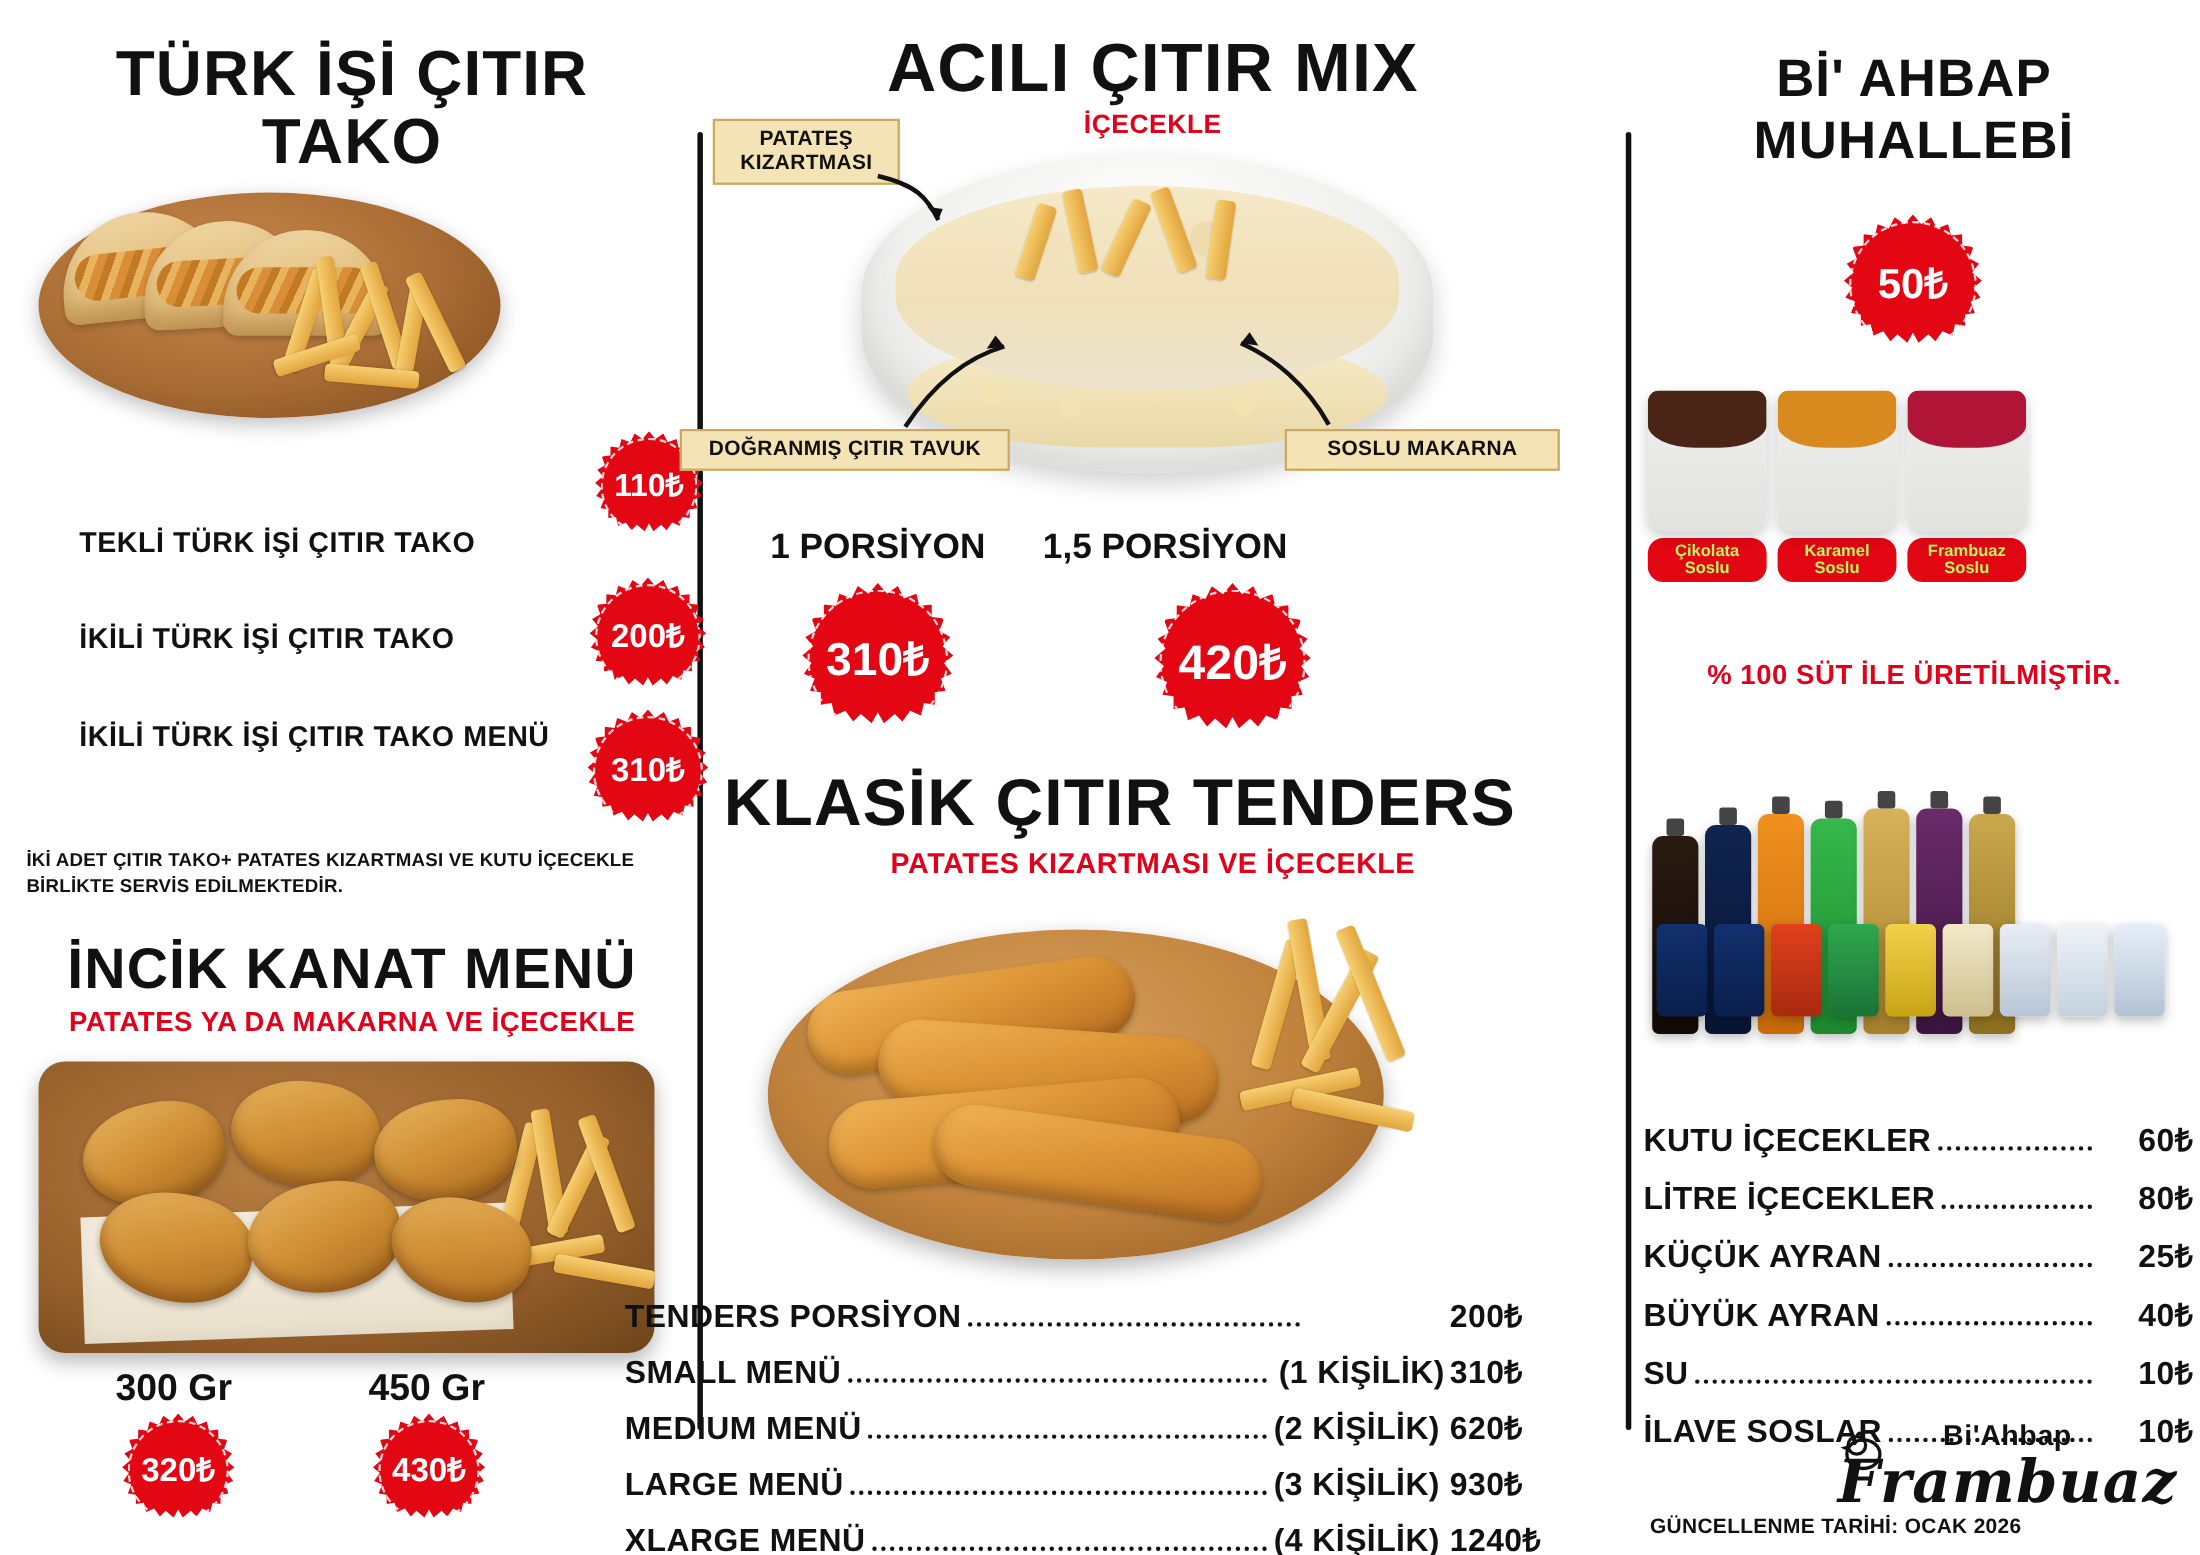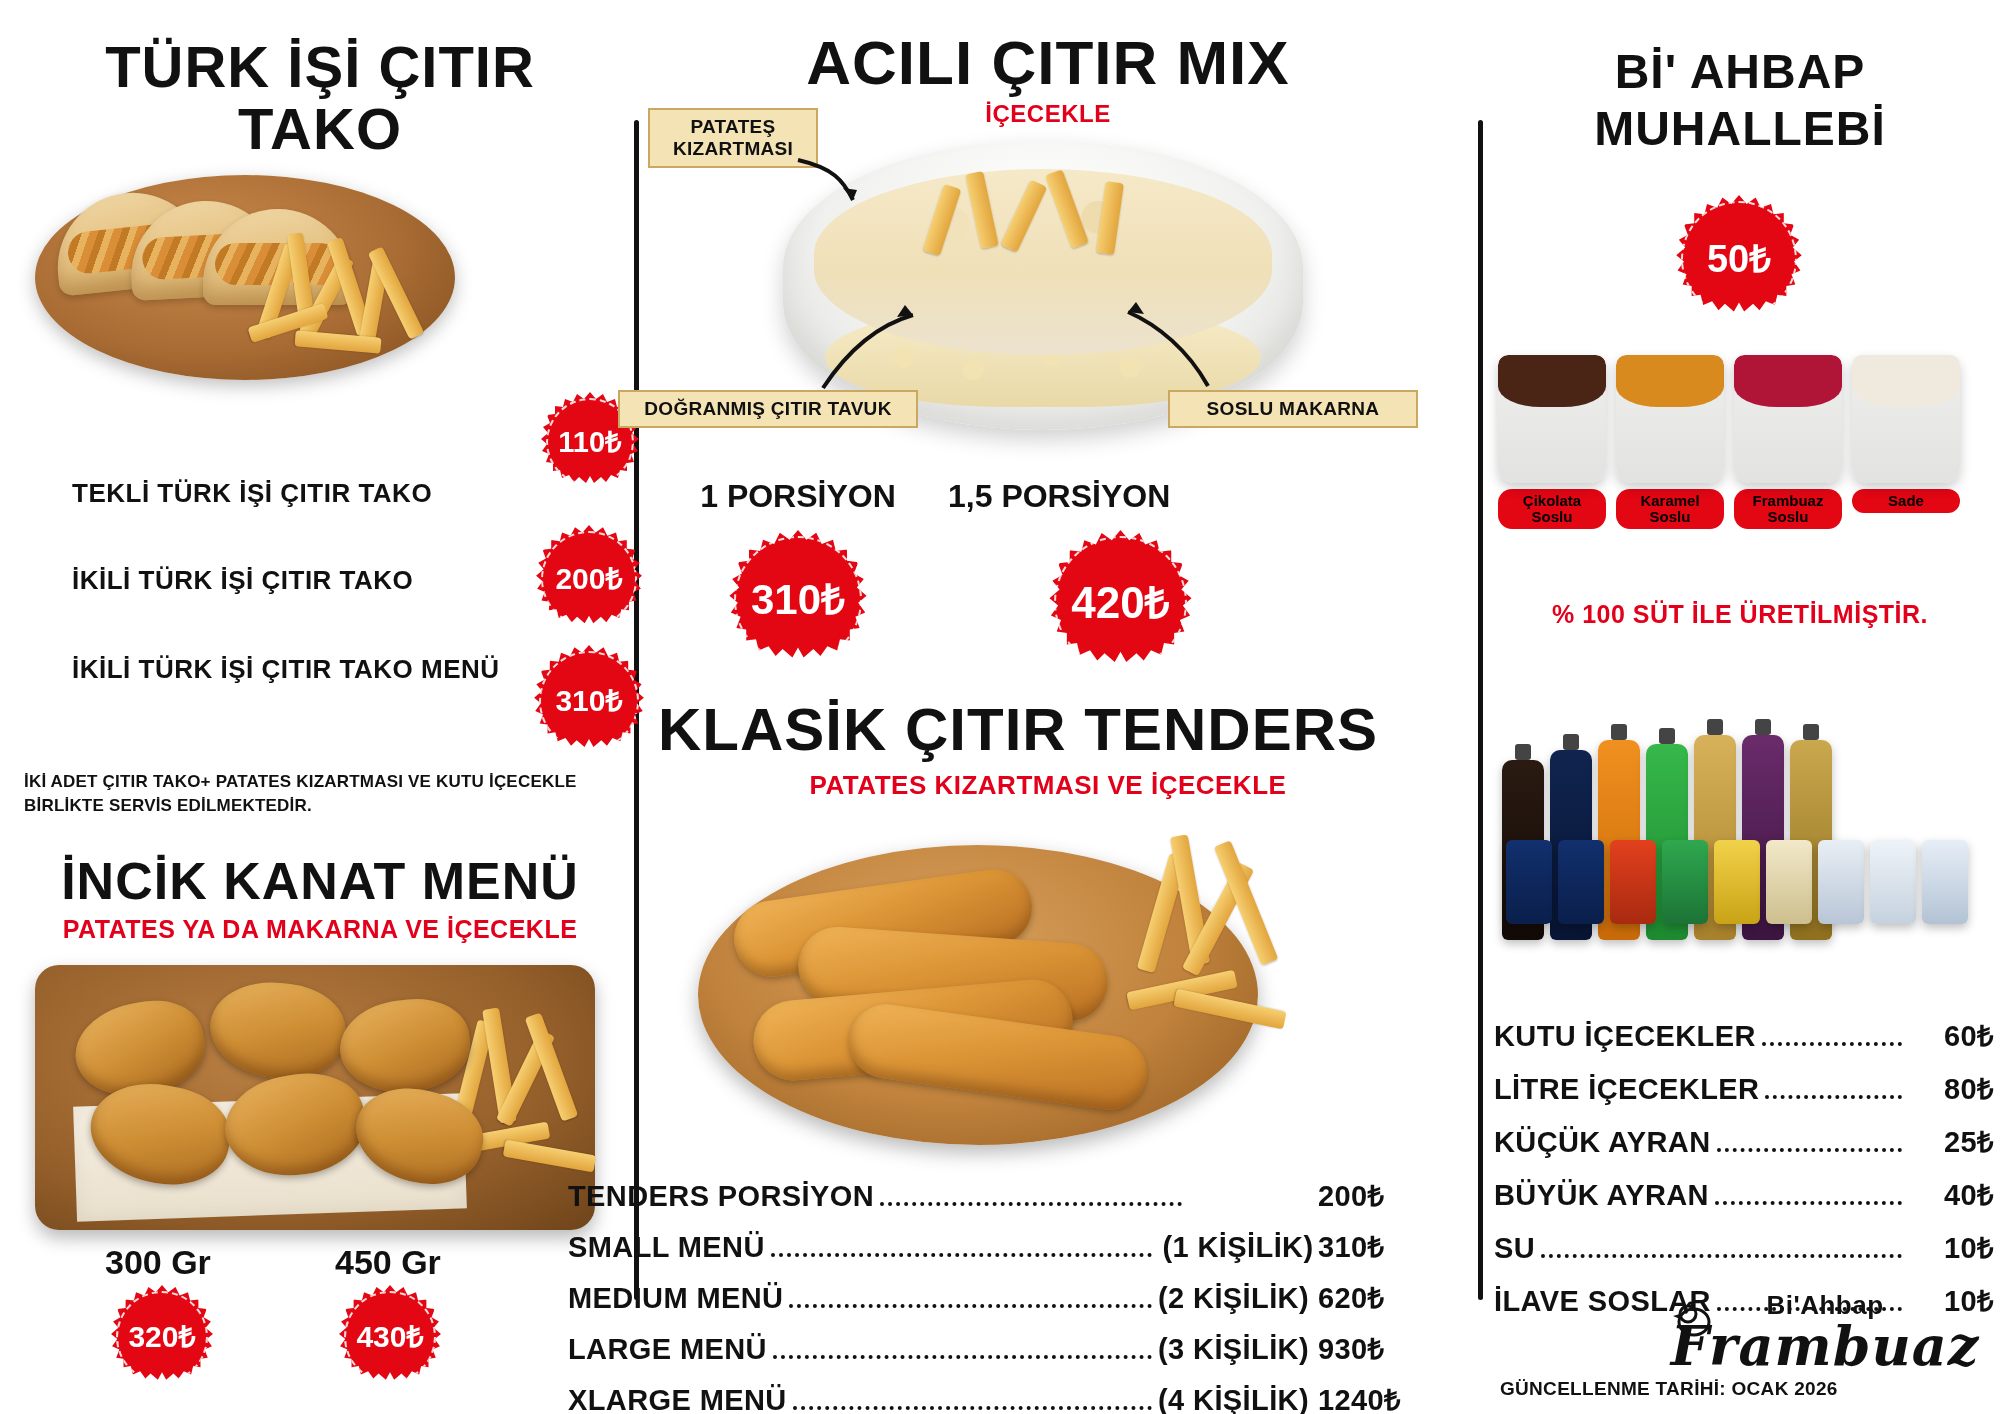--- a/index.html
+++ b/index.html
@@ -194,21 +194,21 @@
     background: linear-gradient(180deg,#efefee 0%, #e2e2e0 100%);
     position: relative;
     box-shadow: 0 5px 12px rgba(0,0,0,.2);
     overflow: hidden;
   }
   .cup .top {
     position: absolute; left: 0; right: 0; top: 0; height: 52px;
     border-radius: 10px 10px 40% 40%;
   }
   .sauce-label {
-    background: #e30613; color: #000000; font-weight: 900;
+    background: #e30613; color: #bef264; font-weight: 900;
     font-size: 15px; text-align: center; line-height: 1.05;
     border-radius: 14px; padding: 4px 2px; width: 108px;
   }
 
   .bottles { position: absolute; display: flex; align-items: flex-end; gap: 6px; }
   .bottle {
     width: 42px; border-radius: 10px 10px 6px 6px;
     position: relative;
     box-shadow: 0 4px 10px rgba(0,0,0,.25);
   }
@@ -441,26 +441,20 @@
         <div class="sauce-label" style="margin-top:6px; white-space:pre-line;border-radius:14px;">Karamel
 Soslu</div>
       </div>
       <div>
         <div class="cup">
           <div class="top" style="background:#b01538;"></div>
         </div>
         <div class="sauce-label" style="margin-top:6px; white-space:pre-line;">Frambuaz
 Soslu</div>
       </div>
-      <div>
-        <div class="cup">
-          <div class="top" style="background:#efe9de;"></div>
-        </div>
-        <div class="sauce-label" style="margin-top:6px;">Sade</div>
-      </div>
     </div>
 
     <div class="h-sub" style="position:absolute; left:0; top:600px; width:520px; font-size:25px;">% 100 SÜT İLE ÜRETİLMİŞTİR.</div>
 
     <div class="bottles" style="left:22px; top:700px; height:240px;">
       <div class="bottle" style="height:180px; background:linear-gradient(180deg,#2a1a12,#120a06);"></div>
       <div class="bottle" style="height:190px; background:linear-gradient(180deg,#10244f,#081534);"></div>
       <div class="bottle" style="height:200px; background:linear-gradient(180deg,#f0901f,#c96a09);"></div>
       <div class="bottle" style="height:196px; background:linear-gradient(180deg,#36b84a,#1d8a30);"></div>
       <div class="bottle" style="height:205px; background:linear-gradient(180deg,#d8b25a,#a8812c);"></div>

